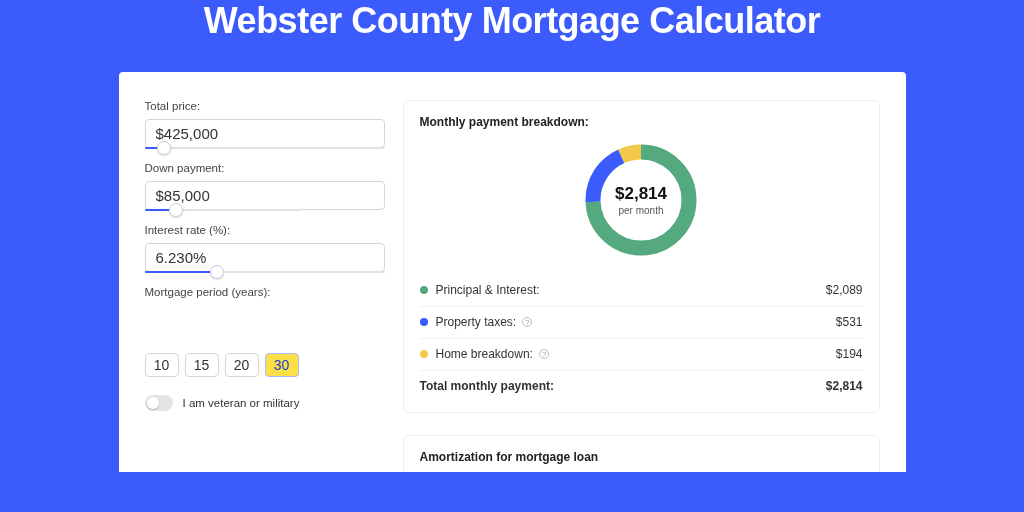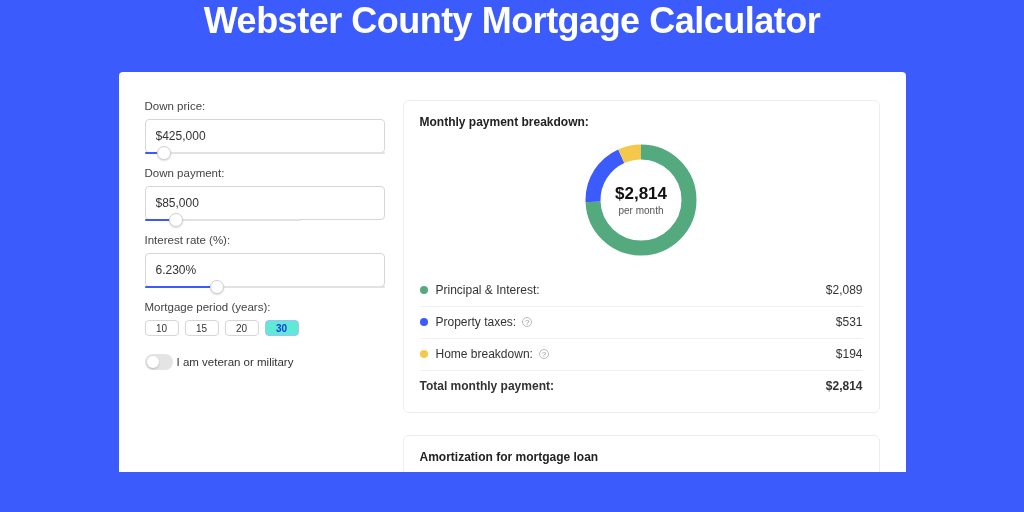--- a/index.html
+++ b/index.html
@@ -36,22 +36,22 @@
     font-size: 11.5px;
     color: #444;
     margin-bottom: 7px;
     display: block;
   }
   .text-input {
     width: 100%;
     height: 29px;
     border: 1px solid #d6d6d6;
     border-radius: 4px;
-    padding: 16px 10px;
-    font-size: 12px;
+    padding: 4px 10px;
+    font-size: 15px;
     color: #333;
     background: #fff;
   }
   .row { display: flex; gap: 9px; }
   .row .text-input:first-child { flex: 2; }
   .row .text-input:last-child { flex: 1; }
   .group { margin-bottom: 13px; position: relative; }
   .slider-track {
     position: relative;
     height: 2px;
@@ -70,41 +70,42 @@
     top: 50%;
     width: 14px; height: 14px;
     background: #fff;
     border: 1px solid #d0d0d0;
     border-radius: 50%;
     transform: translate(-50%, -50%);
     box-shadow: 0 1px 2px rgba(0,0,0,0.15);
   }
   .period-buttons { display: flex; gap: 6px; }
   .period-btn {
-    width: 34px; height: 16px;
+    width: 34px; height: 24px;
     border: 1px solid #d6d6d6;
     border-radius: 4px;
     background: #fff;
-    font-size: 10px;
+    font-size: 14px;
     color: #333;
     display: flex;
     align-items: center;
     justify-content: center;
     cursor: pointer;
+    margin-top: 48px;
   }
   .period-btn.active {
-    background: #5eead4;
+    background: #fde047;
     border-color: #a9b8ff;
     color: #1a3be0;
-    font-weight: 700;
+    font-weight: 400;
   }
   .toggle-row {
     display: flex;
     align-items: center;
-    gap: 4px;
+    gap: 10px;
     margin-top: 18px;
   }
   .toggle {
     width: 28px; height: 16px;
     background: #e4e4e4;
     border-radius: 10px;
     position: relative;
   }
   .toggle::after {
     content: "";
@@ -186,21 +187,21 @@
 </head>
 <body>
 
 <h1 class="title">Webster County Mortgage Calculator</h1>
 
 <div class="card">
   <div class="left">
 
 
     <div class="group">
-      <label class="field-label">Down price:</label>
+      <label class="field-label">Total price:</label>
       <input class="text-input" value="$425,000" style="">
       <div class="slider-track">
         <div class="slider-fill" style="width:8%"></div>
         <div class="slider-thumb" style="left:8%"></div>
       </div>
     </div>
 
     <div class="group">
       <label class="field-label">Down payment:</label>
       <div class="row">

